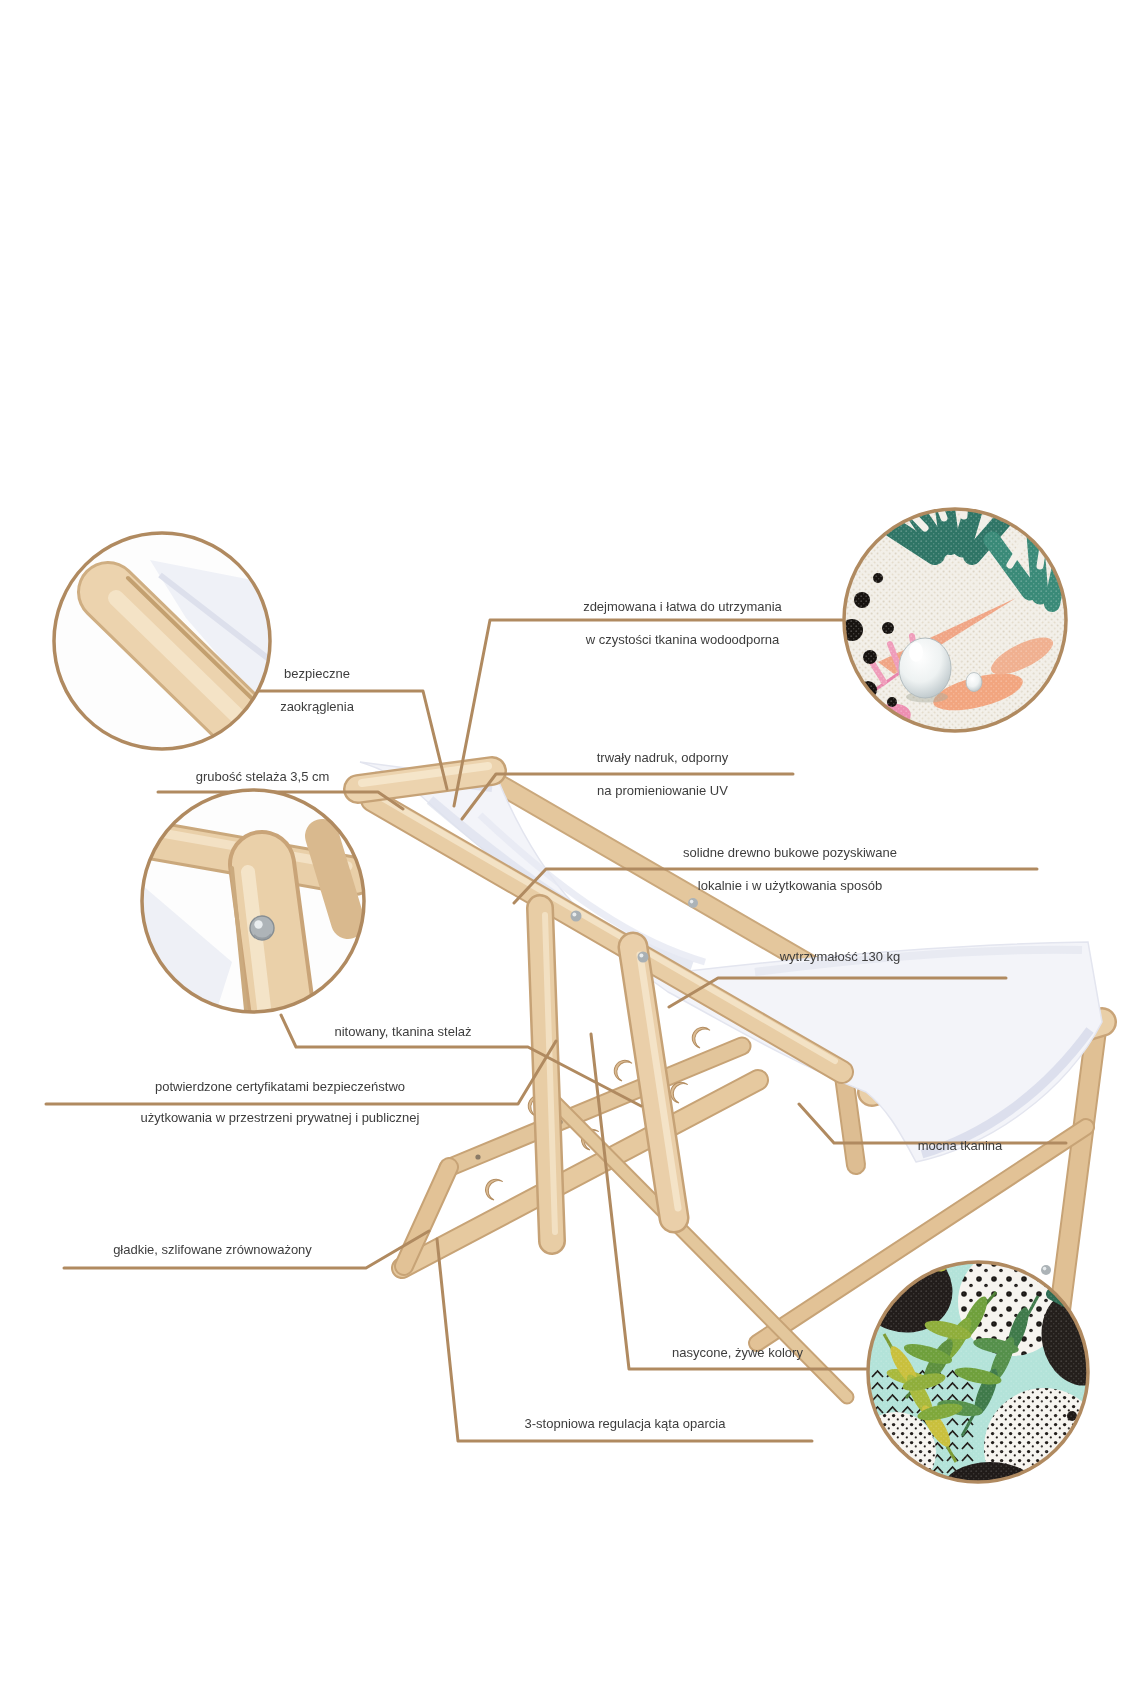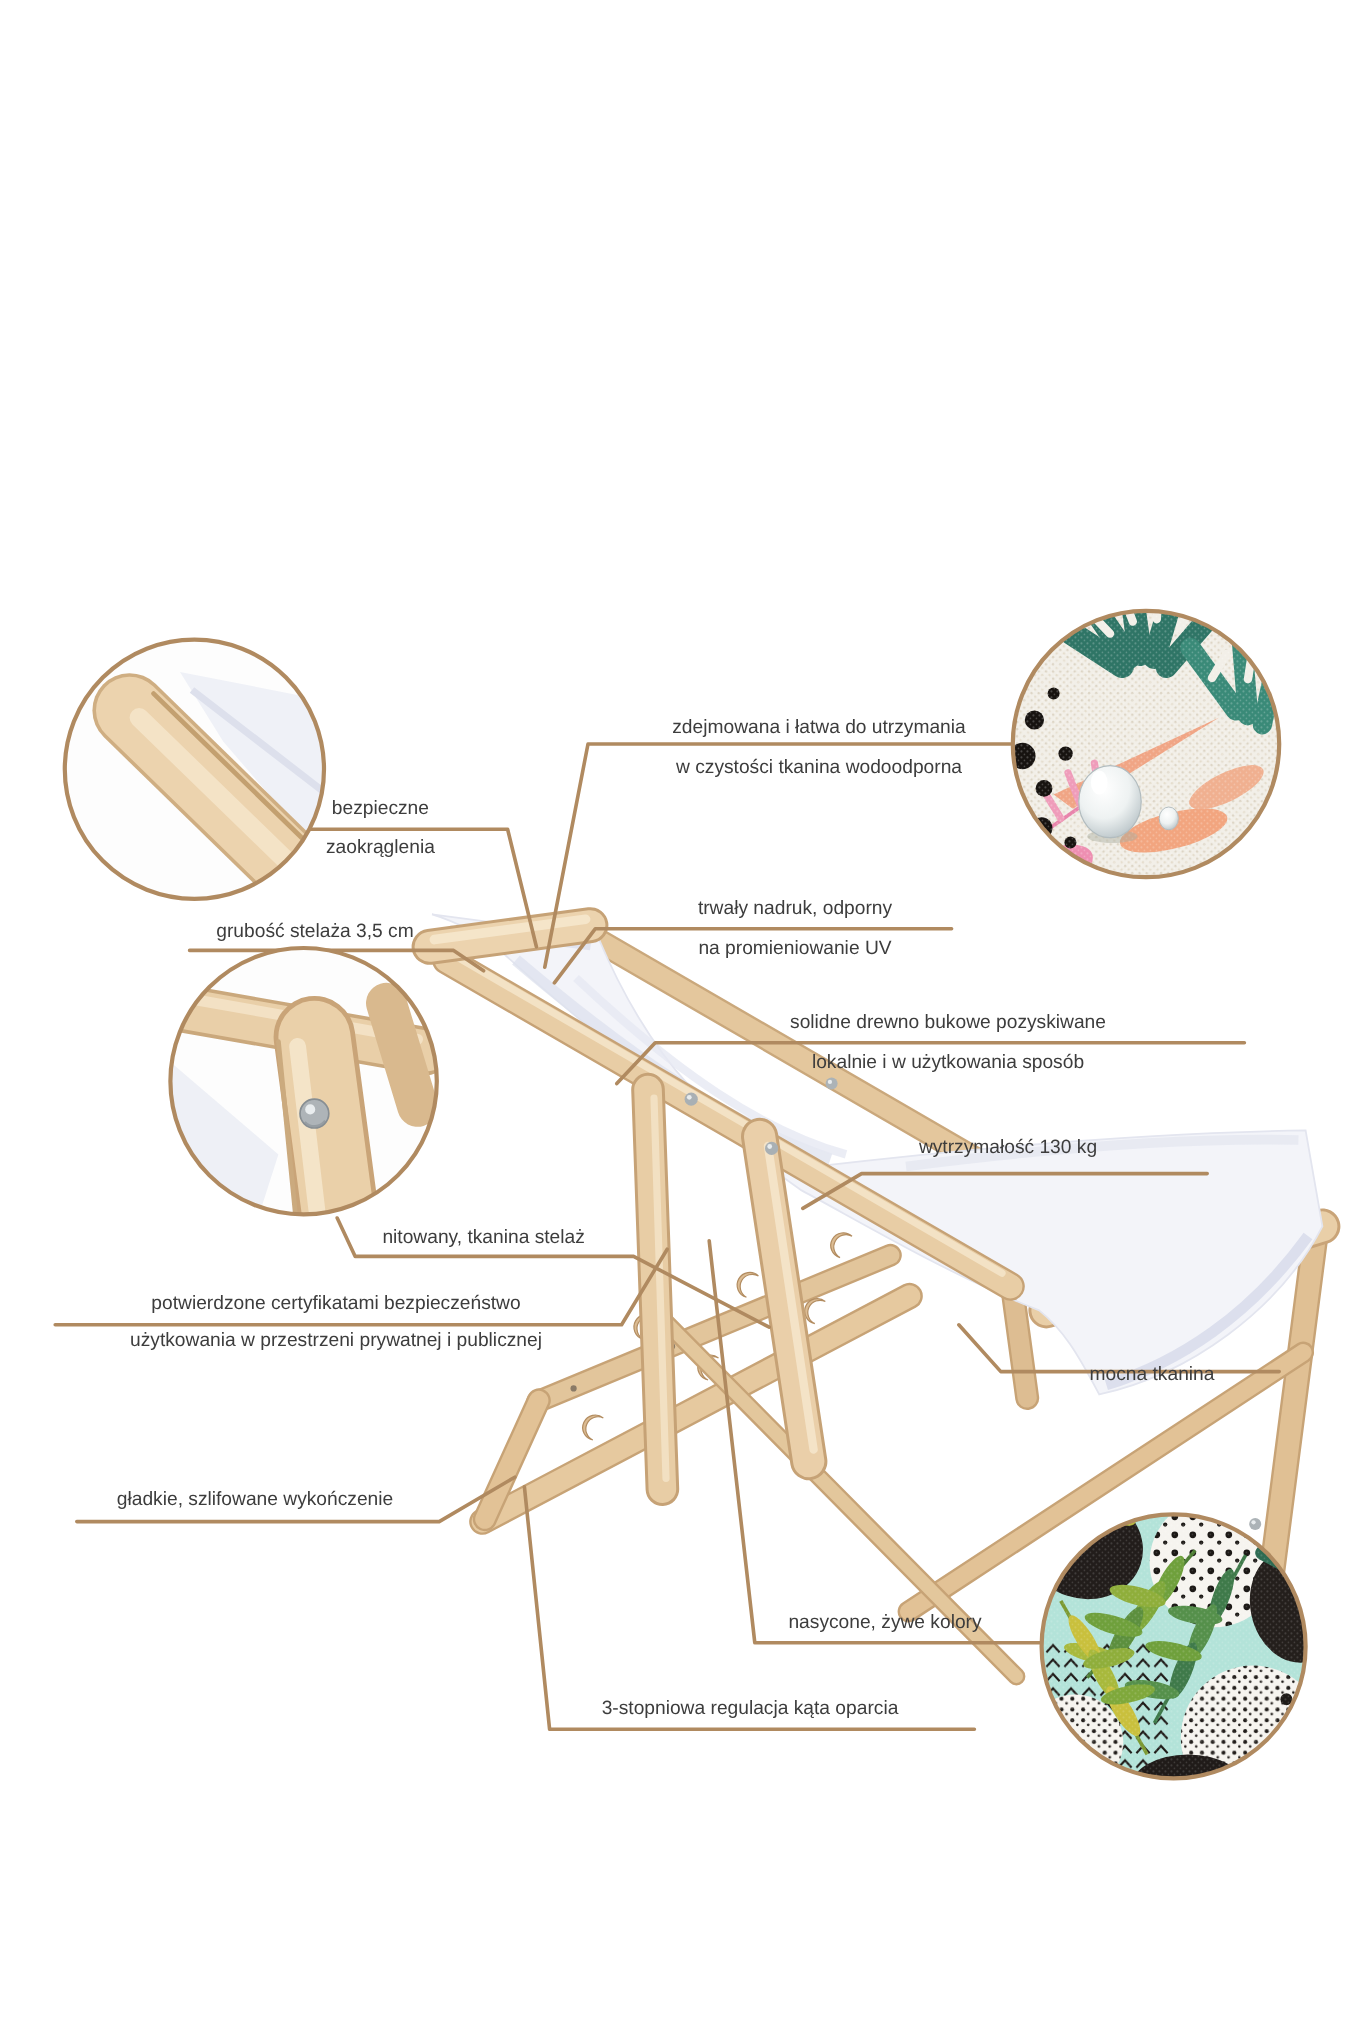--- a/index.html
+++ b/index.html
@@ -8,21 +8,21 @@
     width:1130px;height:1695px;
     background:#ffffff;
     font-family:"Liberation Sans","DejaVu Sans",sans-serif;
     overflow:hidden;
   }
   .stage{position:absolute;left:0;top:0;}
   .lbl{
     position:absolute;
     text-align:center;
     color:#3d3d3d;
-    font-size:16px;
+    font-size:13px;
     line-height:33px;
     font-weight:400;
     white-space:nowrap;
   }
   .lbl span{display:block;}
   .lh31{line-height:31px;}
   .lh35{line-height:35px;}
 </style>
 </head>
 <body>
@@ -374,21 +374,21 @@
   <div class="lbl lh31" style="left:35px;top:1071px;width:490px;">
     <span>potwierdzone certyfikatami bezpieczeństwo</span>
     <span>użytkowania w przestrzeni prywatnej i publicznej</span>
   </div>
 
   <div class="lbl lh35" style="left:835px;top:1107px;width:250px;margin-top:21px;">
     <span>mocna tkanina</span>
   </div>
 
   <div class="lbl" style="left:55px;top:1233px;width:315px;">
-    <span>gładkie, szlifowane wykończenie</span>
+    <span>gładkie, szlifowane zrównoważony</span>
   </div>
 
   <div class="lbl" style="left:625px;top:1336px;width:225px;">
     <span>nasycone, żywe kolory</span>
   </div>
 
   <div class="lbl" style="left:455px;top:1407px;width:340px;">
     <span>3-stopniowa regulacja kąta oparcia</span>
   </div>
 

